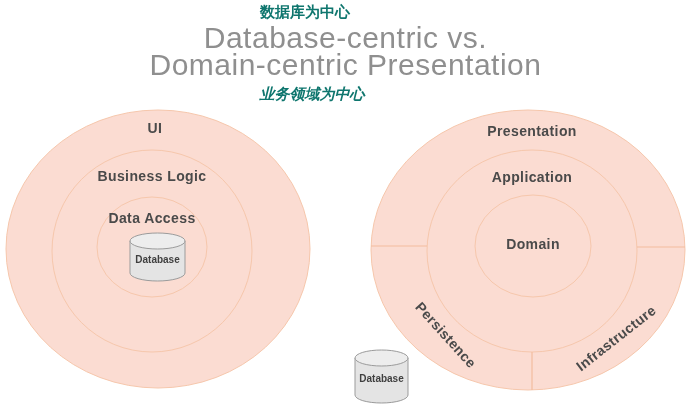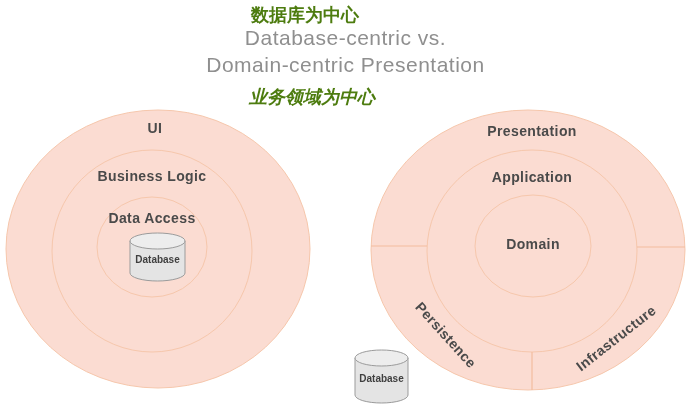--- a/index.html
+++ b/index.html
@@ -7,35 +7,35 @@
     position: relative;
     width: 693px;
     height: 410px;
     overflow: hidden;
     background: #ffffff;
     font-family: "Liberation Sans", sans-serif;
   }
   .cn-note {
     position: absolute;
     transform: translateX(-50%);
-    font-size: 18px;
+    font-size: 15px;
     font-weight: 600;
-    color: #4d7c0f;
+    color: #0f766e;
     white-space: nowrap;
     font-family: "DejaVu Sans", "Liberation Sans", sans-serif;
   }
   #cn-top { left: 305px; top: 3px; }
   #cn-bottom { left: 312px; top: 85px; font-style: italic; }
   #main-title {
     position: absolute;
     left: 123px;
     top: 24px;
     width: 445px;
     text-align: center;
-    font-size: 21px;
+    font-size: 30px;
     line-height: 27px;
     font-weight: 300;
     color: #8f8f8f;
     letter-spacing: 0.5px;
     white-space: nowrap;
   }
   svg { position: absolute; left: 0; top: 0; }
   .ring {
     fill: #fbdcd2;
     stroke: #f6c7ac;

